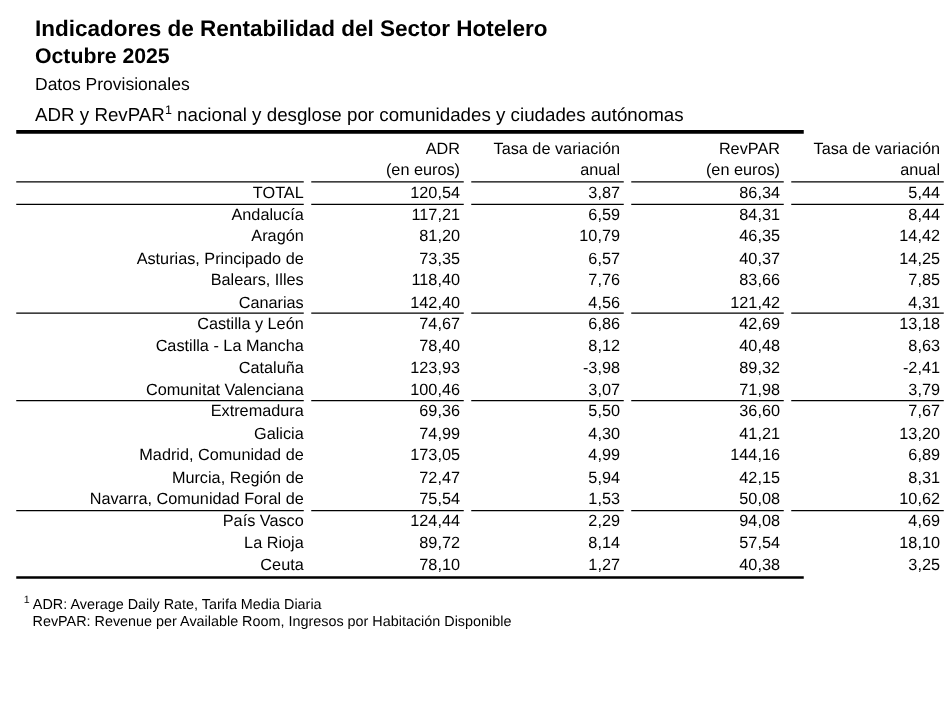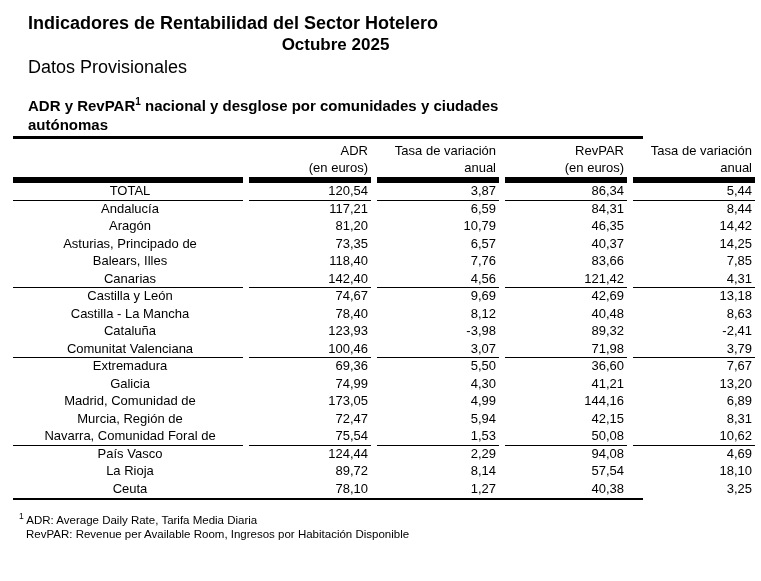--- a/index.html
+++ b/index.html
@@ -8,51 +8,51 @@
     width: 761px; height: 581px;
     font-family: "Liberation Sans", "DejaVu Sans", sans-serif;
     color: #000; overflow: hidden;
   }
   .page { padding: 12px 6px 0 13px; width: 649px; height: 581px; }
   .headings { padding-left: 15px; }
   .doc-title {
     font-size: 18px; font-weight: bold; line-height: 22px; margin: 0;
   }
   .doc-period {
-    font-size: 17px; font-weight: bold; line-height: 22px; margin: 0; text-align: center;
+    font-size: 17px; font-weight: bold; line-height: 22px; margin: 0;
   }
   .doc-status {
-    font-size: 18px; font-weight: normal; line-height: 18px; margin: 2px 0 0 0;
+    font-size: 14px; font-weight: normal; line-height: 18px; margin: 2px 0 0 0;
   }
   .section-heading {
-    font-size: 15px; font-weight: bold; line-height: 19px;
-    margin: 16px 0 0 0; max-width: 540px;
+    font-size: 15px; font-weight: normal; line-height: 19px;
+    margin: 3px 0 0 0; max-width: 540px;
   }
   .section-heading sup { font-size: 10px; }
 
   .rule-top { height: 3px; background: #000; margin-top: 2px; }
   .rule-bottom { height: 2px; background: #000; }
 
   table.ind-table {
     border-collapse: separate; border-spacing: 6px 0;
     table-layout: fixed; width: 754px; margin: 0 0 0 -6px;
     font-size: 13px; color: #000;
   }
   table.ind-table th {
     font-weight: normal; vertical-align: bottom; text-align: right;
-    padding: 3px 3px 1px 0; border-bottom: 6px solid #000000;
+    padding: 3px 3px 1px 0; border-bottom: 1px solid #000000;
     line-height: 17px;
   }
   table.ind-table th.name-col { text-align: left; padding-left: 4px; }
   table.ind-table td {
     line-height: 16.5px; padding: 0;
     border-bottom: 1px solid transparent; white-space: nowrap;
     overflow: hidden;
   }
-  table.ind-table td.name { text-align: center; padding-left: 4px; }
+  table.ind-table td.name { text-align: right; padding-left: 4px; }
   table.ind-table td.num { text-align: right; padding-right: 3px; }
   table.ind-table tr.group-end td { border-bottom-color: #000; }
 
   .footnotes { margin-top: 9px; padding-left: 6px; font-size: 11.5px; line-height: 14px; }
   .footnotes sup { font-size: 8.5px; }
   .fn-line2 { padding-left: 7px; }
 </style>
 </head>
 <body>
 
@@ -136,21 +136,21 @@
         <tr class="group-end">
           <td class="name">Canarias</td>
           <td class="num">142,40</td>
           <td class="num">4,56</td>
           <td class="num">121,42</td>
           <td class="num">4,31</td>
         </tr>
         <tr>
           <td class="name">Castilla y León</td>
           <td class="num">74,67</td>
-          <td class="num">9,69</td>
+          <td class="num">6,86</td>
           <td class="num">42,69</td>
           <td class="num">13,18</td>
         </tr>
         <tr>
           <td class="name">Castilla - La Mancha</td>
           <td class="num">78,40</td>
           <td class="num">8,12</td>
           <td class="num">40,48</td>
           <td class="num">8,63</td>
         </tr>

